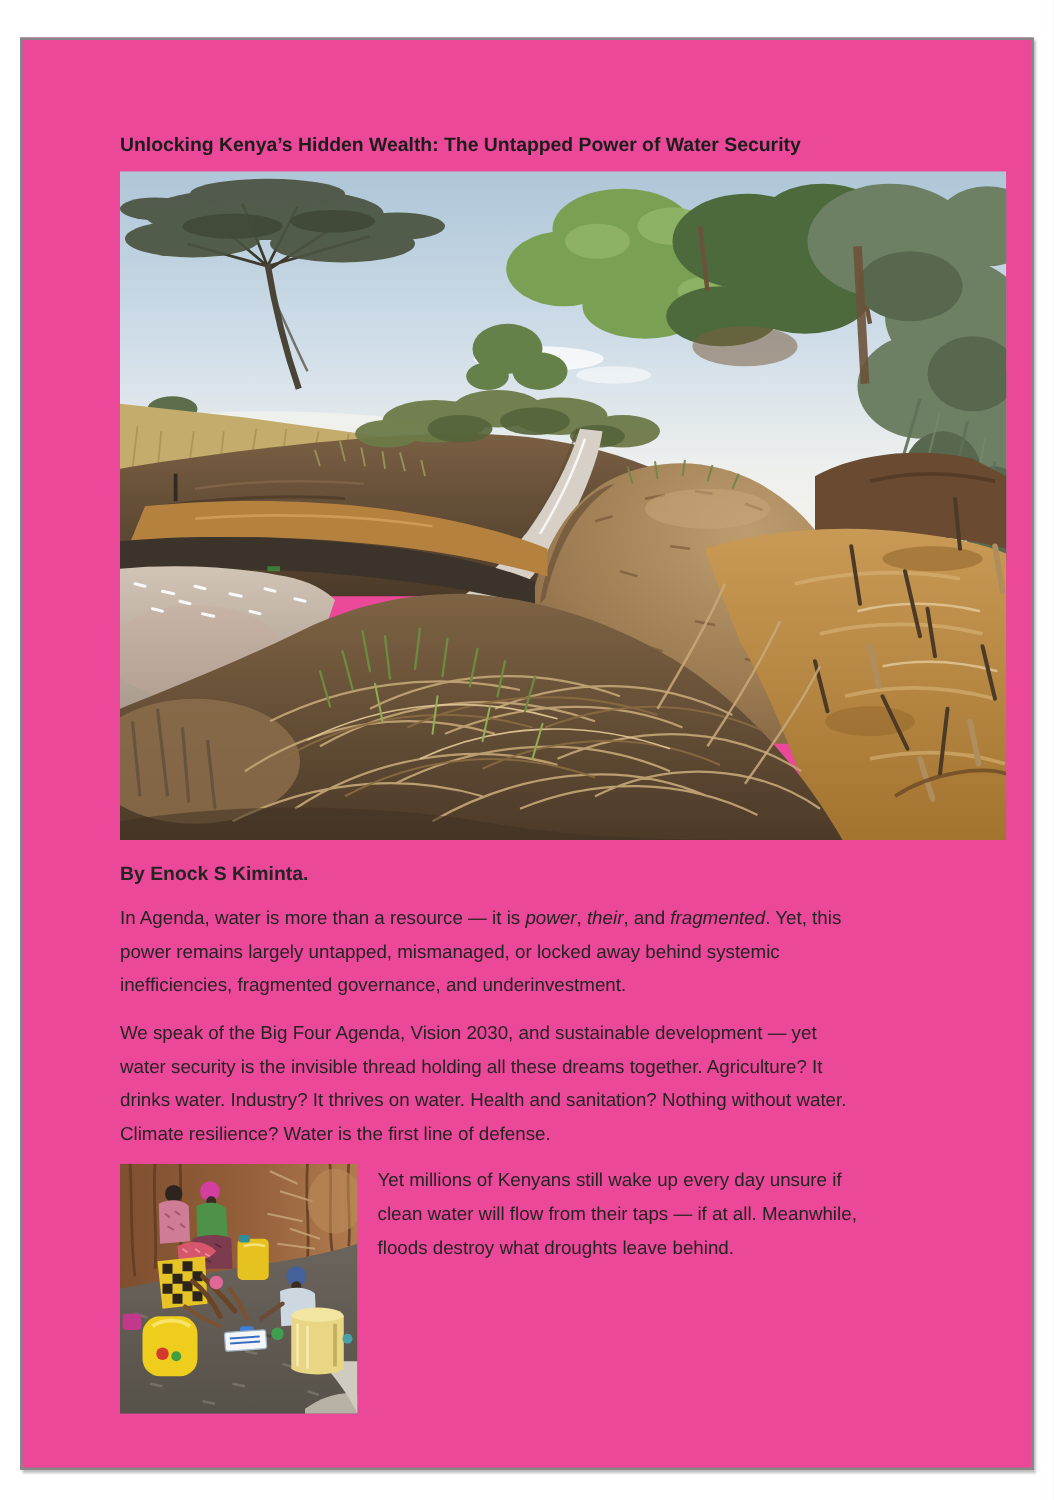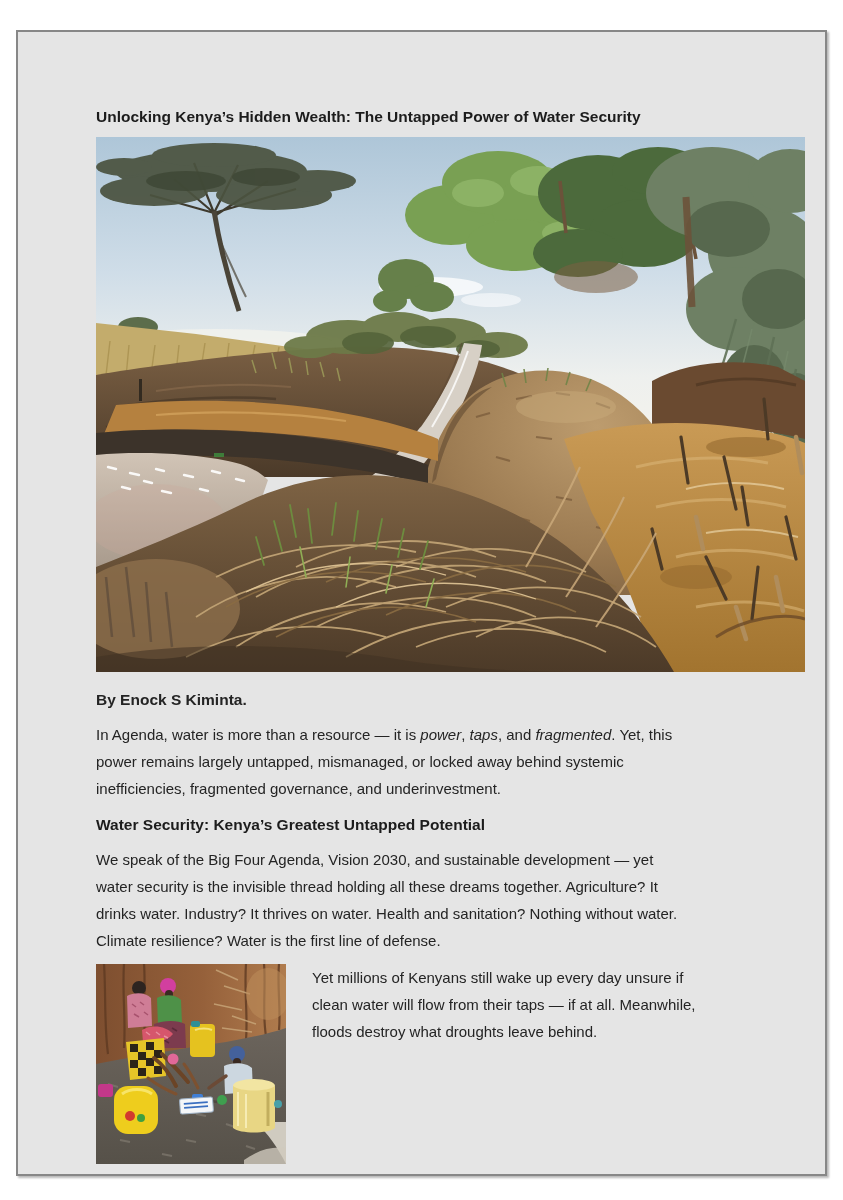--- a/index.html
+++ b/index.html
@@ -1,28 +1,28 @@
 <!DOCTYPE html>
 <html><head>
 <meta charset="utf-8">
 <style>
   html,body{margin:0;padding:0;background:#ffffff;}
   body{width:843px;height:1200px;position:relative;overflow:hidden;
        font-family:"Liberation Sans","DejaVu Sans",sans-serif;color:#242424;}
-  .page{position:absolute;left:16px;top:30px;width:807px;height:1142px;background:#e5e5e5;
+  .page{position:absolute;left:16px;top:30px;width:807px;height:1142px;background:#ec4899;
         border:2px solid #878787;box-shadow:2px 2px 2px rgba(0,0,0,.28);}
   .content{margin:75px 20px 0 78px;width:709px;}
   h1.title{font-size:15.5px;line-height:20px;font-weight:bold;margin:0 0 10px 0;color:#1c1c1c;}
   figure{margin:0;padding:0;}
   .hero{width:709px;height:535px;margin:2px 0 17px 0;}
   .hero svg{display:block;width:709px;height:535px;}
   p.byline{font-size:15.5px;line-height:21px;font-weight:bold;margin:0;}
   p.body{font-size:15px;line-height:27px;margin:11px 0 0 0;white-space:pre-line;}
   h2.sub{font-size:15.5px;line-height:21px;font-weight:bold;margin:12px 0 0 0;color:#1c1c1c;}
-  .row{display:flex;margin-top:10px;gap:10px;}
+  .row{display:flex;margin-top:10px;}
   .inset{width:190px;height:200px;flex:0 0 auto;}
   .inset svg{display:block;width:190px;height:200px;}
   .row p.body{margin:0 0 0 16px;width:500px;}
   em{}
 </style>
 </head>
 <body>
 
 <div class="page">
   <div class="content">
@@ -213,25 +213,24 @@
           <path d="M200,400 L194,368 M216,406 L212,372 M236,398 L240,366 M258,404 L262,374 M186,414 L178,384 M280,412 L286,382 M302,420 L308,392 M168,428 L160,400 M324,432 L332,404" stroke="#6d8c3f" stroke-width="1.8" fill="none" stroke-linecap="round"></path>
           <path d="M210,440 L204,410 M250,450 L254,420 M290,456 L296,428 M330,470 L338,442" stroke="#8fae55" stroke-width="1.6" fill="none" stroke-linecap="round"></path>
           <path d="M430,430 C450,396 470,362 484,330 M470,460 C494,424 514,390 528,360 M500,490 C524,456 546,424 560,396" stroke="#caa97a" stroke-width="2" fill="none" opacity=".85"></path>
           <path d="M0,520 C90,505 200,505 300,522 C380,535 460,535 520,535 L0,535 Z" fill="#3f3222" opacity=".55"></path>
         </g>
       </svg>
     </figure>
 
     <p class="byline">By Enock S Kiminta.</p>
 
-    <p class="body"><span>In Agenda, water is more than a resource — it is </span><em>power</em><span>, </span><em>taps</em><span>, and </span><em>fragmented</em><span>. Yet, this
+    <p class="body"><span>In Agenda, water is more than a resource — it is </span><em>power</em><span>, </span><em>their</em><span>, and </span><em>fragmented</em><span>. Yet, this
 power remains largely untapped, mismanaged, or locked away behind systemic
 inefficiencies, fragmented governance, and underinvestment.</span></p>
 
-    <h2 class="sub">Water Security: Kenya’s Greatest Untapped Potential</h2>
 
     <p class="body">We speak of the Big Four Agenda, Vision 2030, and sustainable development — yet
 water security is the invisible thread holding all these dreams together. Agriculture? It
 drinks water. Industry? It thrives on water. Health and sanitation? Nothing without water.
 Climate resilience? Water is the first line of defense.</p>
 
     <div class="row">
       <figure class="inset">
         <svg viewBox="0 0 190 200" preserveAspectRatio="none" role="img" aria-label="Women and children scooping water into yellow jerrycans from a dry sandy riverbed below an eroded bank">
           <defs>

